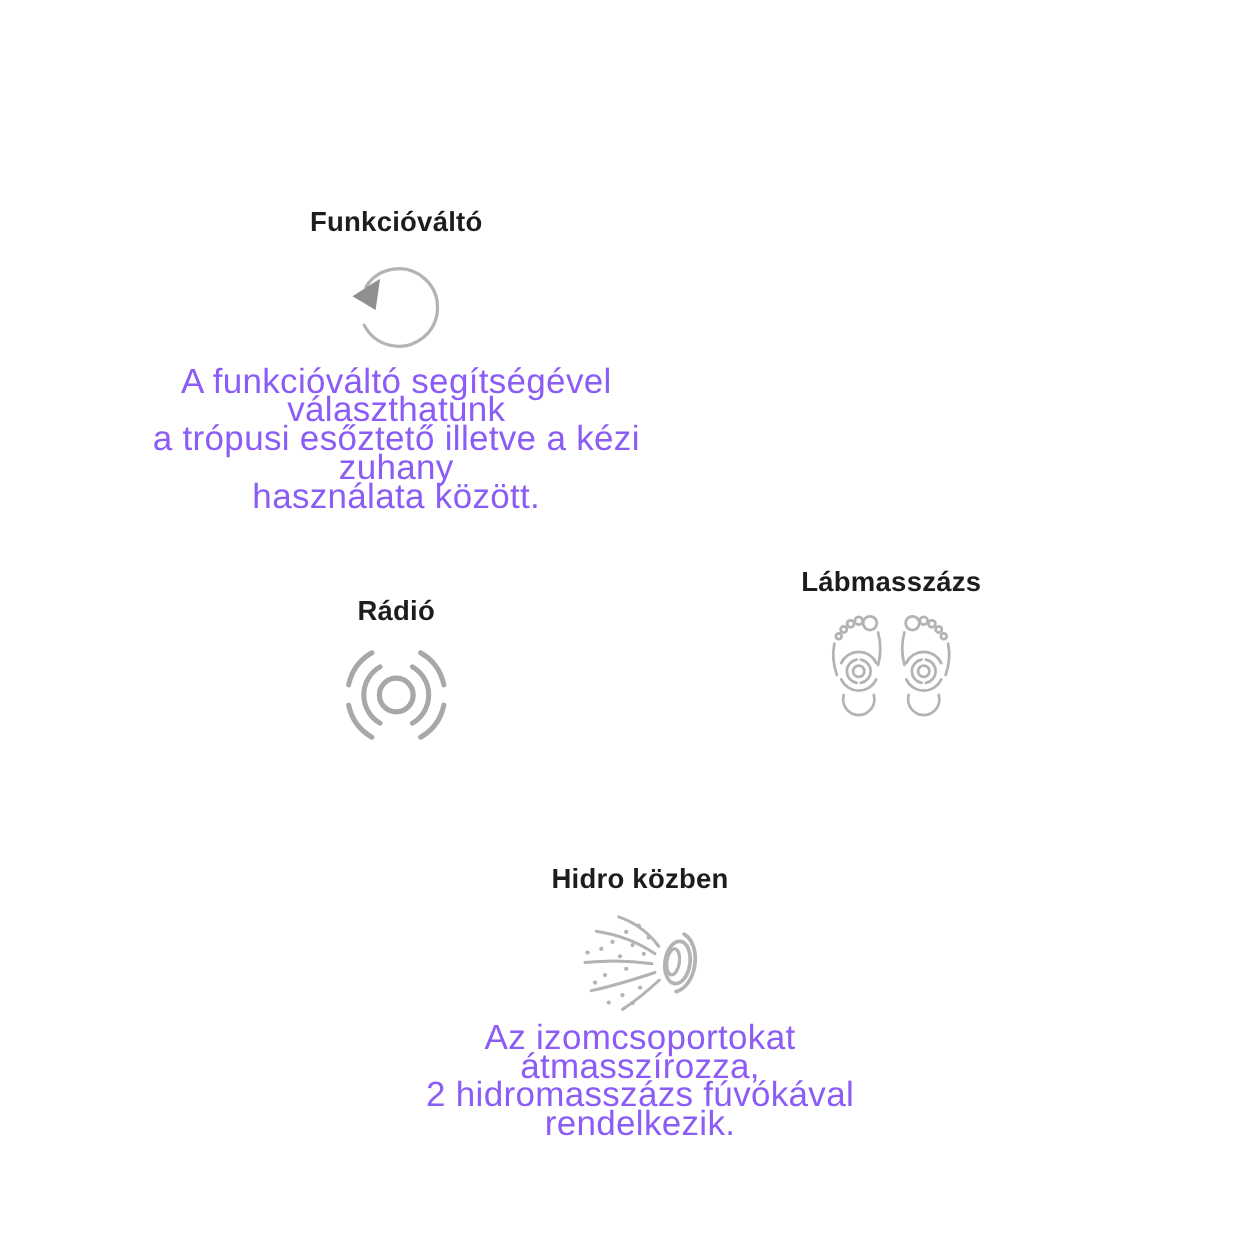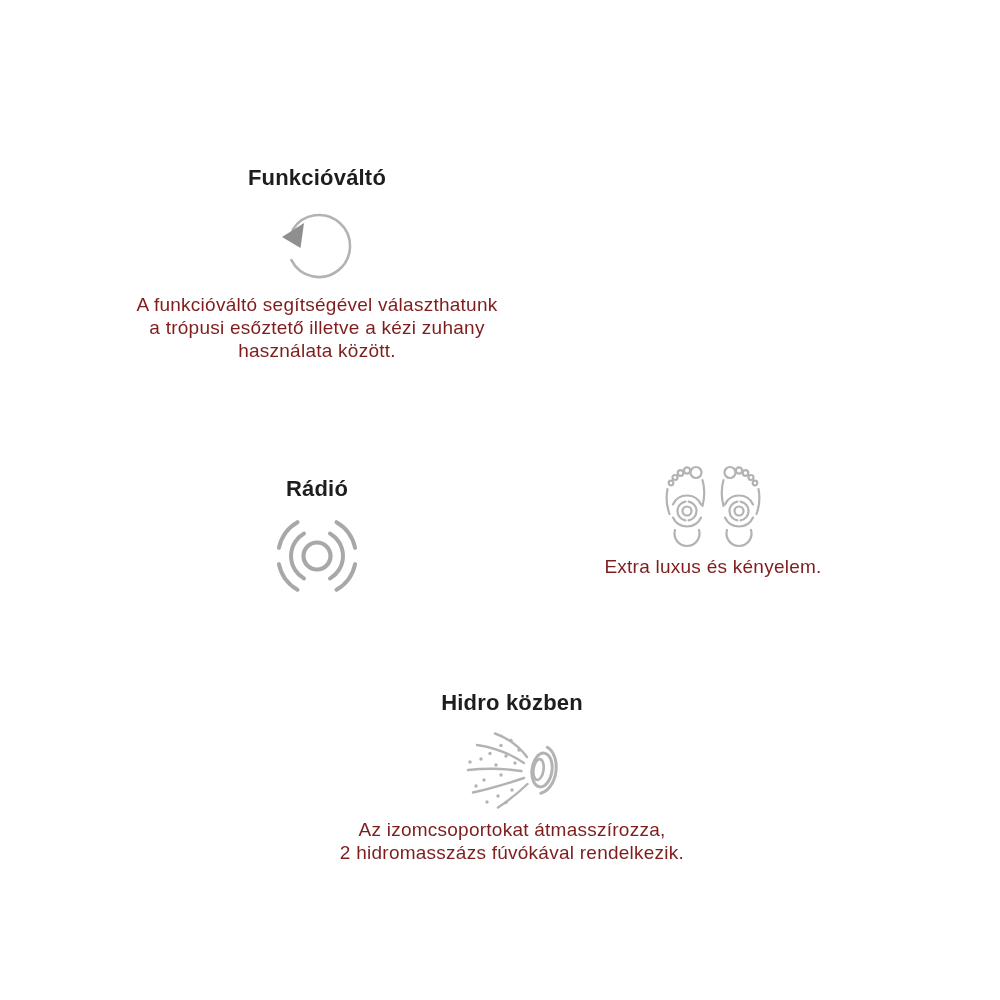--- a/index.html
+++ b/index.html
@@ -26,24 +26,24 @@
   }
   .icon-wrap{
     height:92px;
     margin-top:8px;
     display:flex;
     align-items:center;
     justify-content:center;
   }
   .feature p{
     margin:2px 0 0 0;
-    font-size:19px;
+    font-size:28px;
     line-height:23px;
     letter-spacing:0.25px;
-    color:#7f1d1d;
+    color:#8b5cf6;
     white-space:pre-line;
   }
   .pos-1{left:97px;  top:165px;}
   .pos-2{left:493px; top:165px;}
   .pos-3{left:97px;  top:476px;}
   .pos-4{left:493px; top:453px;}
   .pos-5{left:292px; top:690px;}
   svg{display:block;}
   .stroke-l{fill:none;stroke:#b3b3b3;stroke-linecap:round;stroke-linejoin:round;}
   .stroke-m{fill:none;stroke:#a8a8a8;stroke-linecap:round;stroke-linejoin:round;}
@@ -76,20 +76,21 @@
         <path class="stroke-m" stroke-width="4" d="M 61 21.5 A 26 26 0 0 1 61 66.5"></path>
         <path class="stroke-m" stroke-width="4" d="M 28.5 10.2 A 39 39 0 0 0 9.9 35.9"></path>
         <path class="stroke-m" stroke-width="4" d="M 9.9 52.1 A 39 39 0 0 0 28.5 77.8"></path>
         <path class="stroke-m" stroke-width="4" d="M 67.5 10.2 A 39 39 0 0 1 86.1 35.9"></path>
         <path class="stroke-m" stroke-width="4" d="M 86.1 52.1 A 39 39 0 0 1 67.5 77.8"></path>
       </svg>
     </div>
   </section>
 
   <section class="feature pos-4">
+    <h2>Lábmasszázs</h2>
     <div class="icon-wrap">
       <svg width="104" height="92" viewBox="0 0 104 92">
         <defs>
           <g id="foot" class="stroke-l" stroke-width="2.2">
             <circle cx="35" cy="11.5" r="5.5"></circle>
             <circle cx="26" cy="9.5" r="3.1"></circle>
             <circle cx="19.5" cy="12" r="2.8"></circle>
             <circle cx="14" cy="16.5" r="2.5"></circle>
             <circle cx="10" cy="22" r="2.3"></circle>
             <path d="M 6.5 28 Q 4 40.5 8.5 53"></path>
@@ -99,21 +100,20 @@
             <path d="M 27.65 40.64 A 9.5 9.5 0 0 1 27.65 59.36"></path>
             <path d="M 40.05 43.45 A 15.5 15.5 0 0 0 11.95 43.45"></path>
             <path d="M 11.95 56.55 A 15.5 15.5 0 0 0 40.05 56.55"></path>
             <path d="M 14 69 A 12.5 12.5 0 1 0 38 69"></path>
           </g>
         </defs>
         <use href="#foot"></use>
         <use href="#foot" transform="translate(104 0) scale(-1 1)"></use>
       </svg>
     </div>
-    <p>Extra luxus és kényelem.</p>
   </section>
 
   <section class="feature pos-5">
     <h2>Hidro közben</h2>
     <div class="icon-wrap">
       <svg width="116" height="84" viewBox="0 0 116 84">
         <g transform="rotate(8 88 42)">
           <path class="stroke-l" stroke-width="3" d="M 90.1 18.8 A 16 24 0 0 1 90.1 65.2"></path>
           <ellipse class="stroke-l" stroke-width="3" cx="88" cy="42" rx="10" ry="17"></ellipse>
           <ellipse class="stroke-l" stroke-width="2.6" cx="84.5" cy="42" rx="5" ry="10.5"></ellipse>

